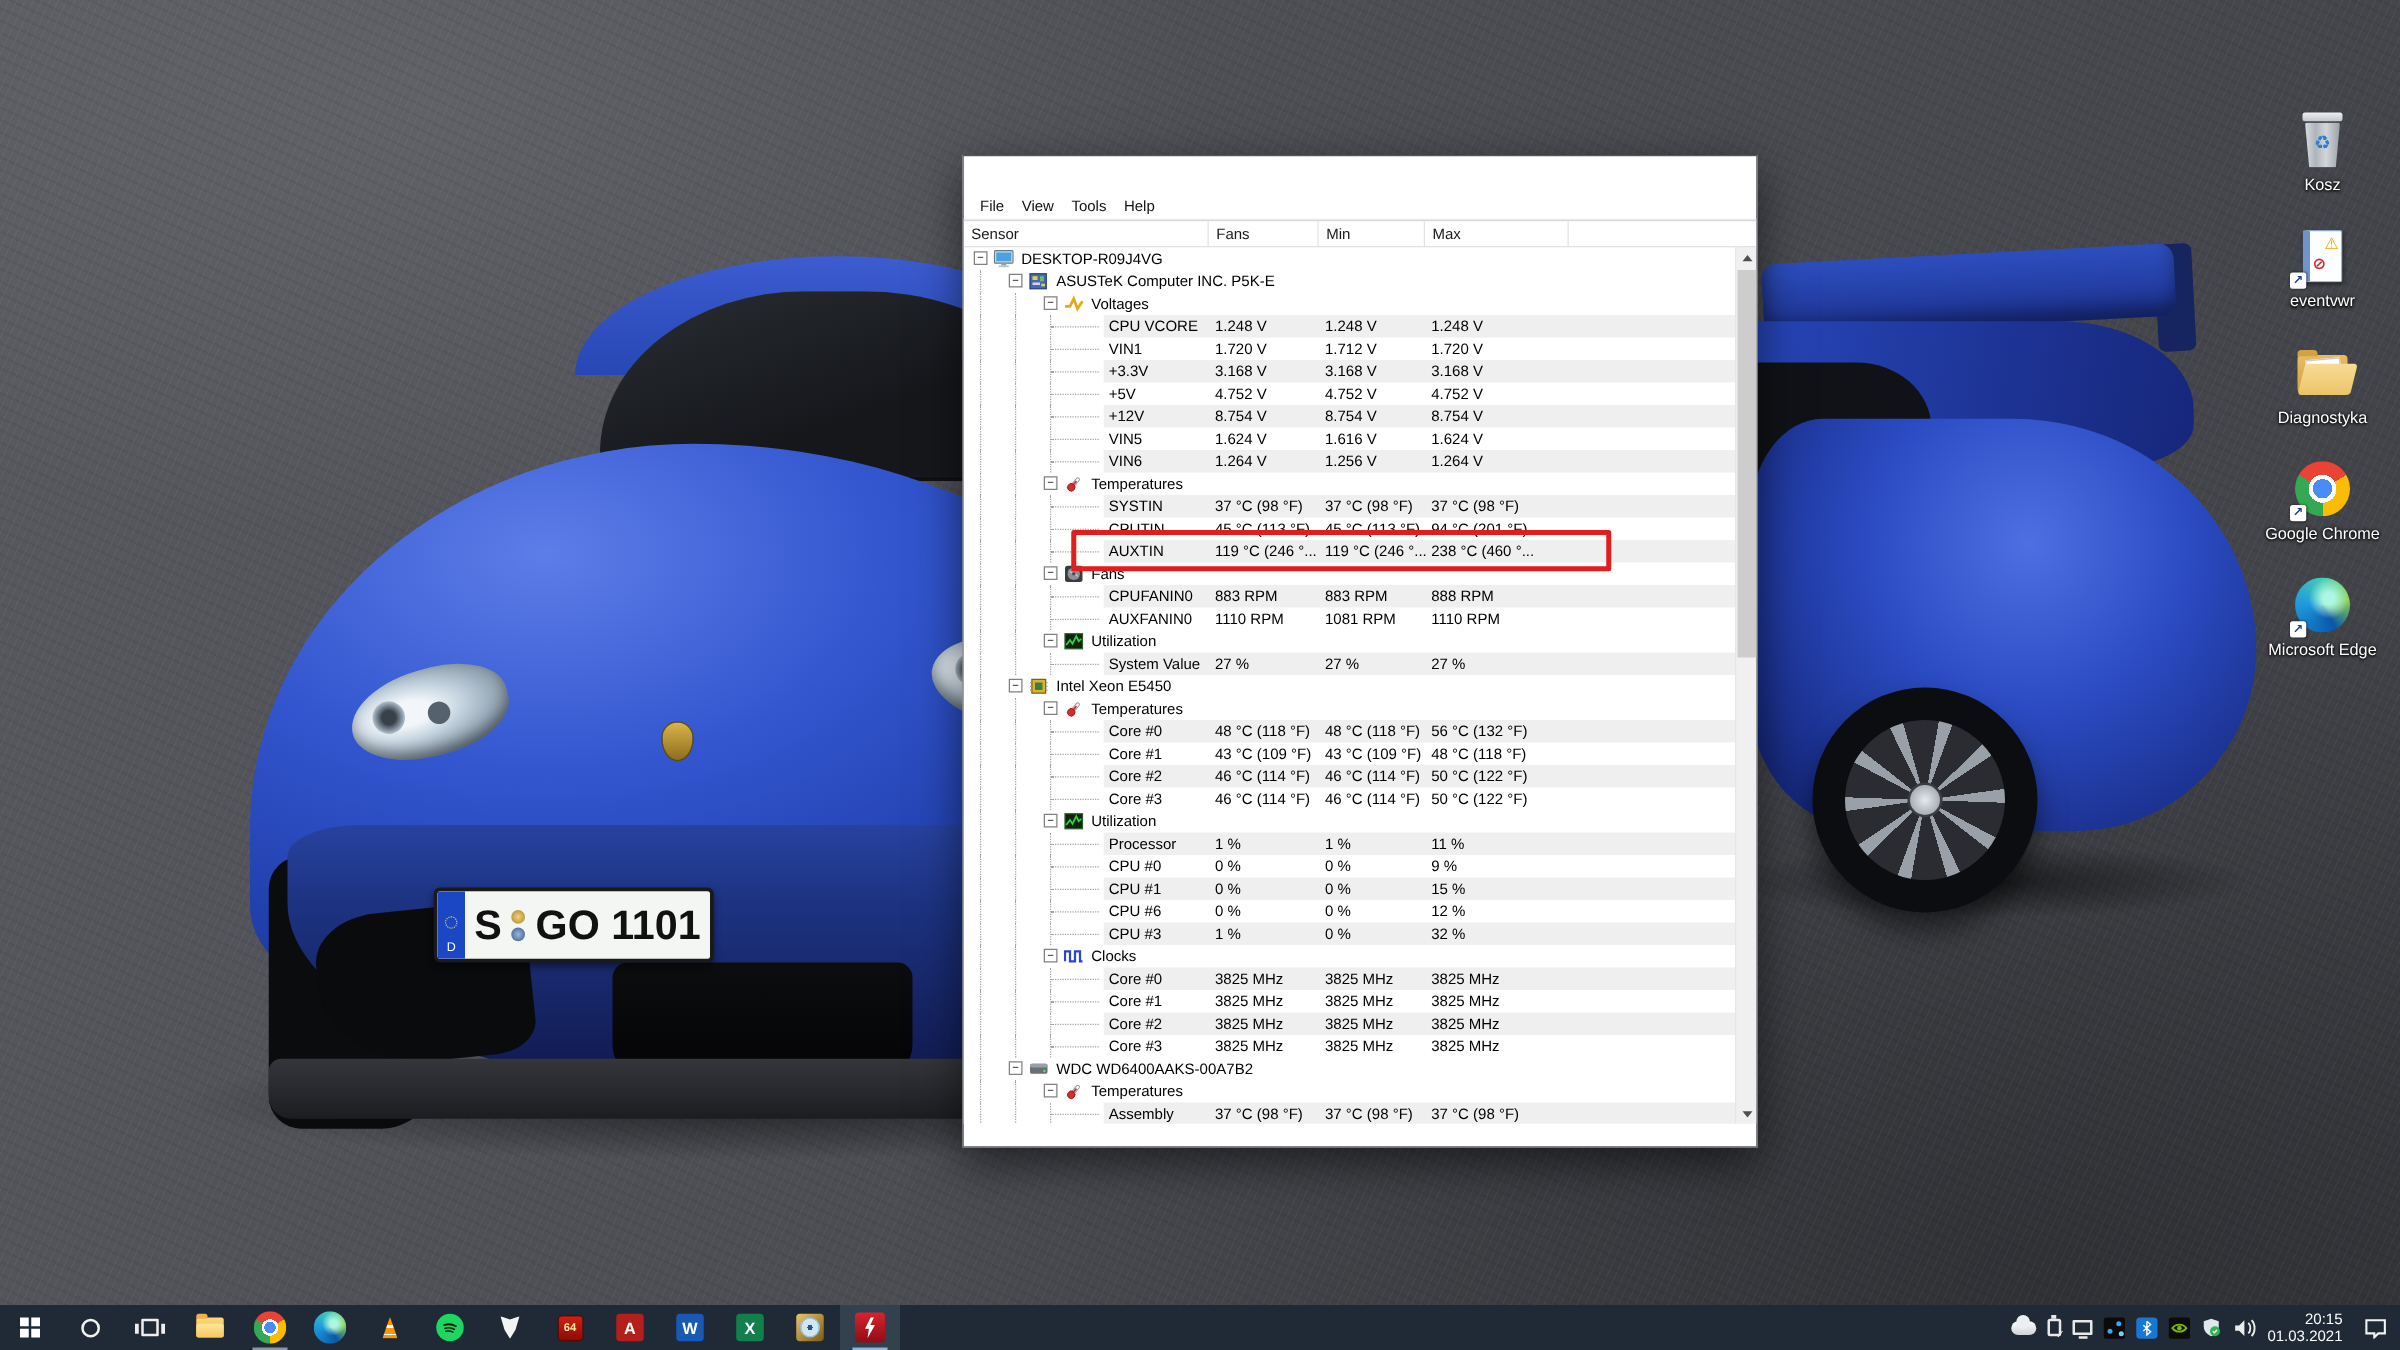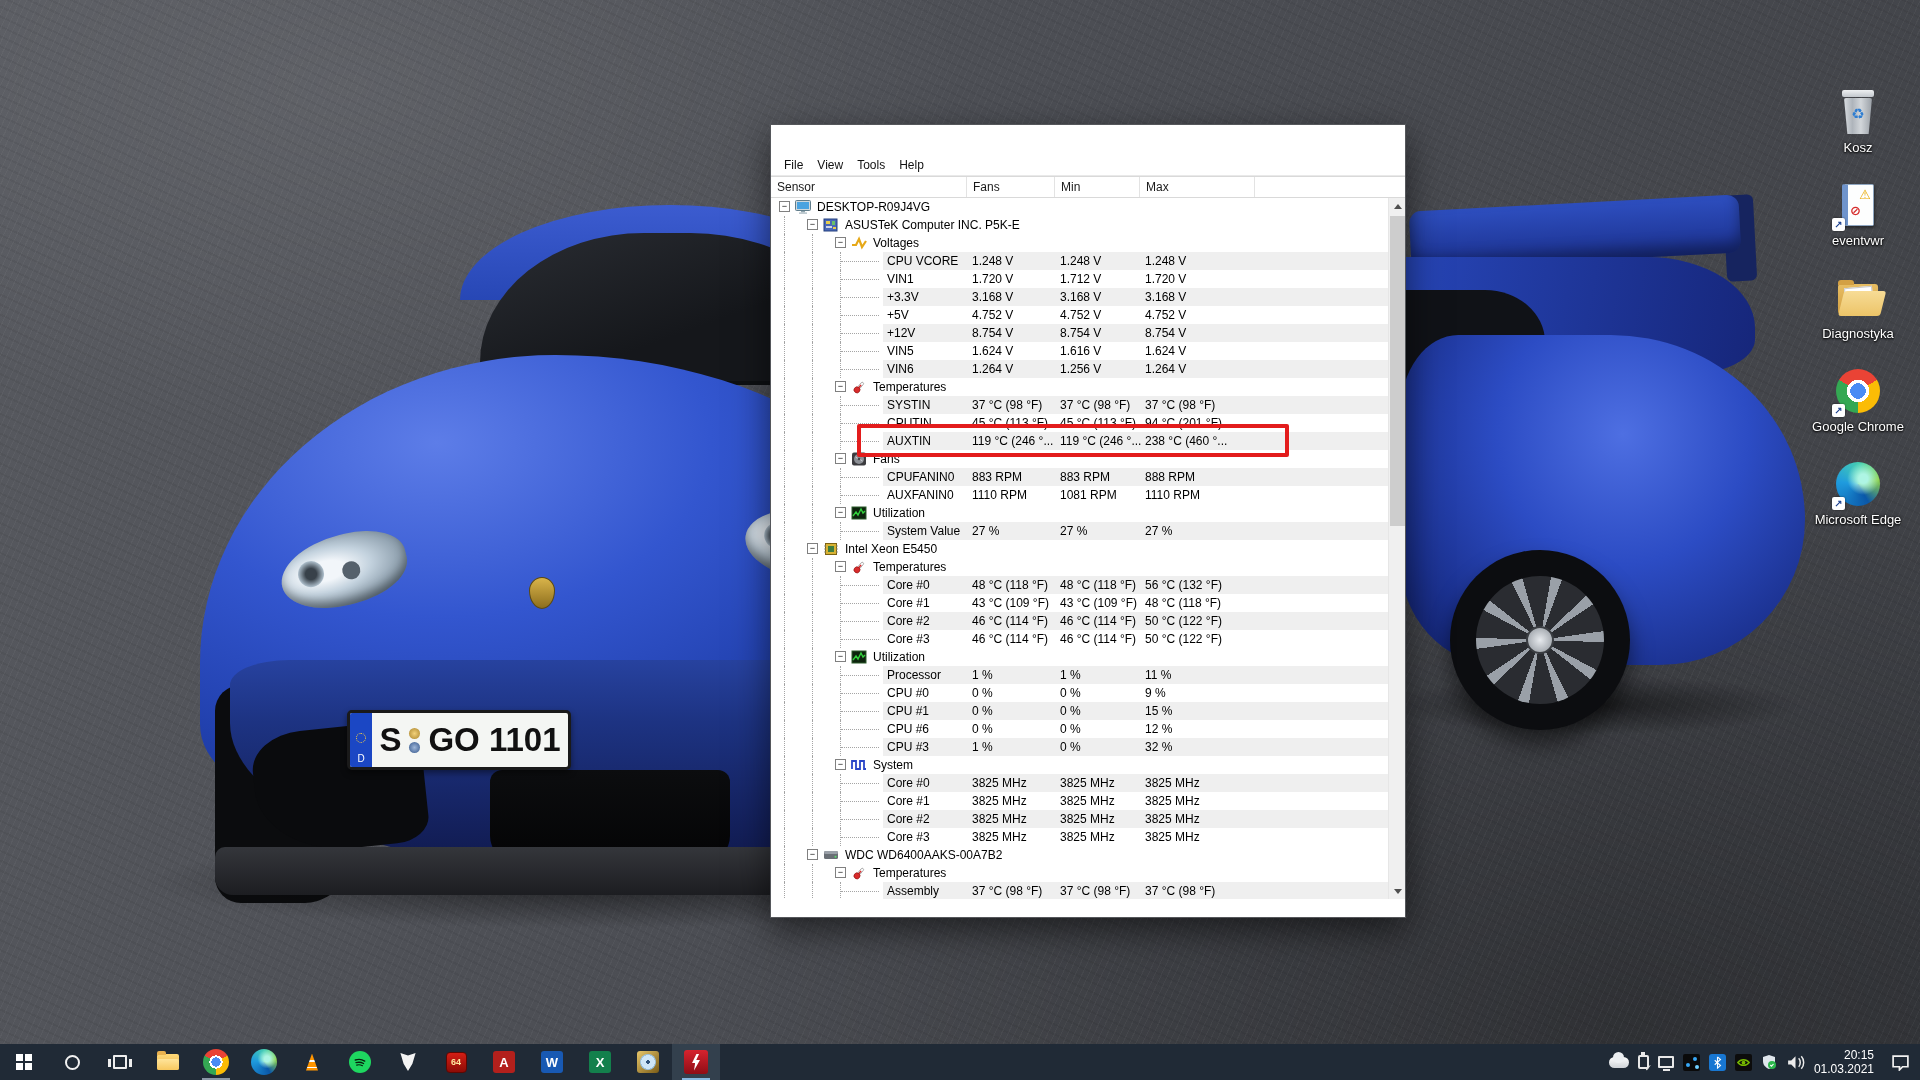--- a/index.html
+++ b/index.html
@@ -622,21 +622,21 @@
         </div>
         <div class="srow">
           <i class="vg" style="left:13px"></i>
           <i class="vg" style="left:41px"></i>
           <span class="ebox" style="left:64px">−</span>
           <span class="nicon" style="left:80px">
             <svg viewBox="0 0 16 14">
               <path d="M1 11 V3 H5 V11 H9 V3 H13 V11 H15" fill="none" stroke="#2a46c8" stroke-width="1.8"></path>
             </svg>
           </span>
-          <span class="slabel" style="left:102px">System</span>
+          <span class="slabel" style="left:102px">Clocks</span>
         </div>
         <div class="srow">
           <i class="salt"></i>
           <i class="vg" style="left:13px"></i>
           <i class="vg" style="left:41px"></i>
           <i class="vg" style="left:69px"></i>
           <i class="leader"></i>
           <span class="slabel" style="left:116px">Core #0</span>
           <span class="sval" style="left:201px">3825 MHz</span>
           <span class="sval" style="left:289px">3825 MHz</span>

